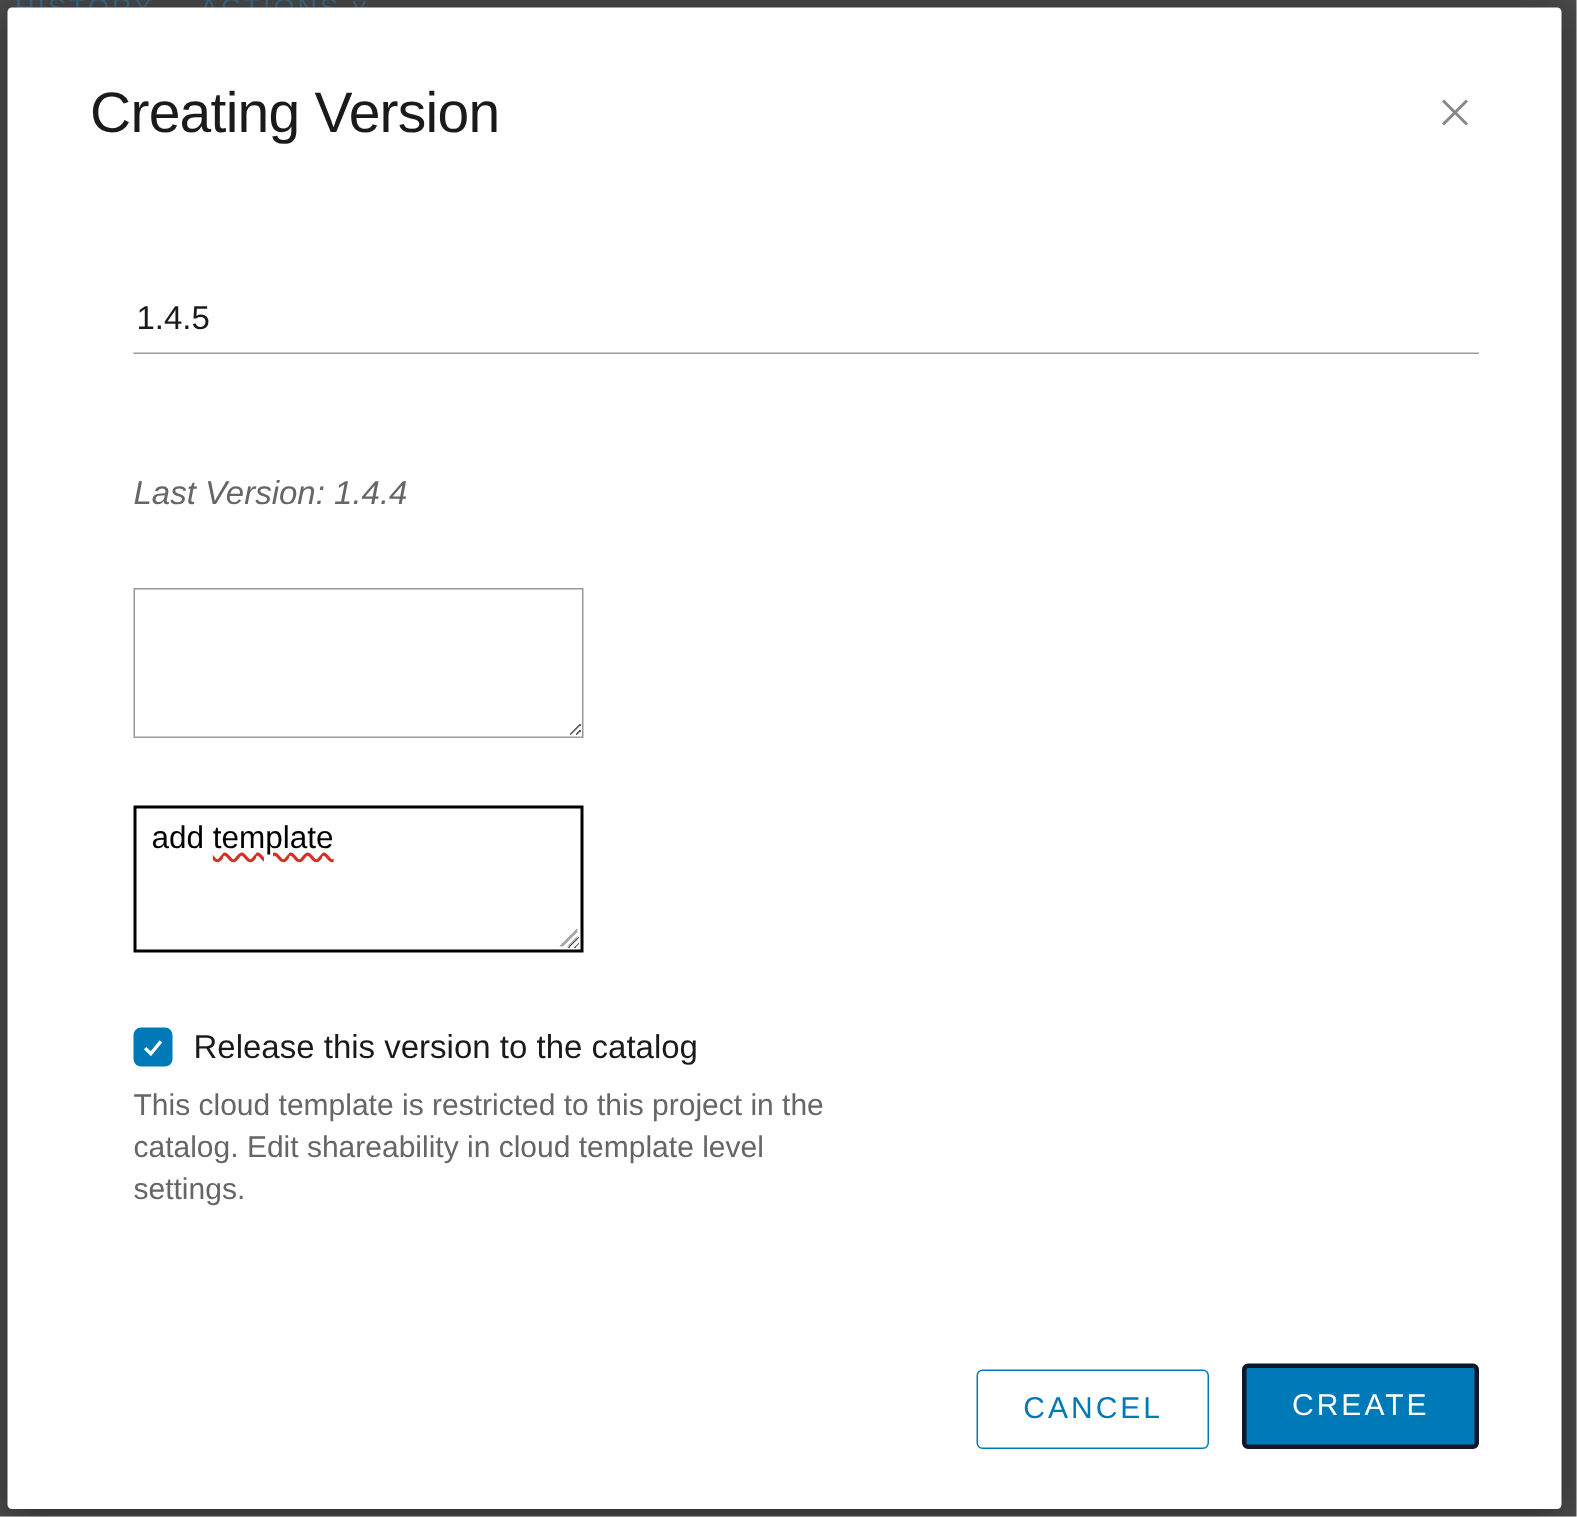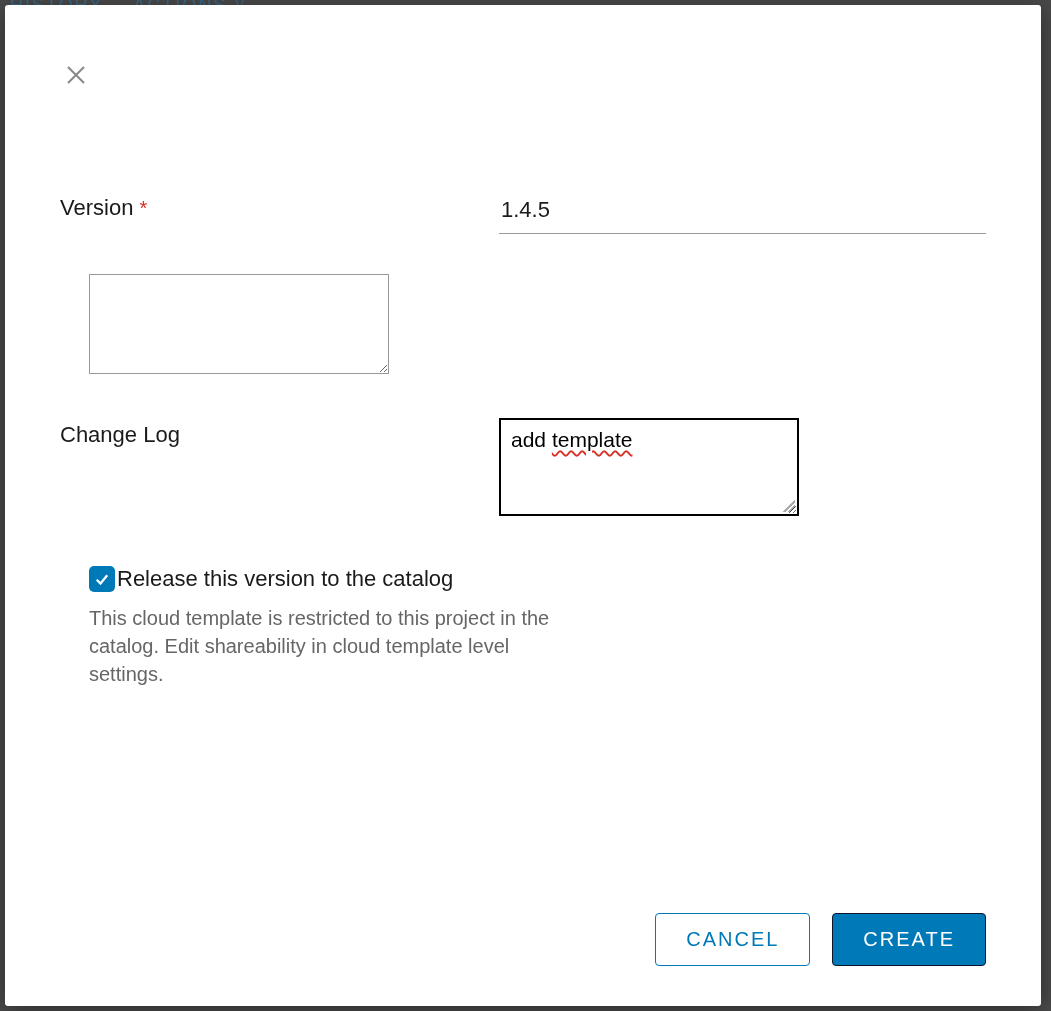--- a/index.html
+++ b/index.html
@@ -134,21 +134,21 @@
       position: absolute;
       bottom: 2px;
       right: 2px;
       width: 12px;
       height: 12px;
       background: linear-gradient(135deg, transparent 50%, #aaa 50%, #aaa 60%, transparent 60%, transparent 70%, #aaa 70%, #aaa 80%, transparent 80%);
     }
     .checkbox-row {
       display: flex;
       align-items: center;
-      gap: 2px;
+      gap: 14px;
       margin-bottom: 12px;
     }
     .clr-checkbox {
       width: 26px;
       height: 26px;
       border-radius: 5px;
       background: #0079b8;
       display: inline-flex;
       align-items: center;
       justify-content: center;
@@ -188,64 +188,62 @@
       cursor: pointer;
       font-family: inherit;
     }
     .btn-outline {
       background: #fff;
       border: 1px solid #0079b8;
       color: #0079b8;
     }
     .btn-primary {
       background: #0079b8;
-      border: 1px solid #0f172a;
+      border: 3px solid #0f172a;
       color: #fff;
     }
     .release-row { margin-top: 50px; }
     .desc-row { margin-top: 22px; }
     .changelog-row { margin-top: 2px; }
   </style>
 </head>
 <body>
 
 <div class="backdrop-content">
   <span>HISTORY</span>
   <span><span>ACTIONS</span> <span>˅</span></span>
 </div>
 
 <div class="modal">
 
   <div class="modal-header">
+    <h1 class="modal-title">Creating Version</h1>
     <button class="close-btn">
       <svg viewBox="0 0 24 24">
           <path d="M4 4 L20 20 M20 4 L4 20"></path>
         </svg>
     </button>
   </div>
 
   <div class="form-body">
 
     <div class="form-row">
-      <div class="form-label">
-        <span>Version</span><span class="req">*</span>
-      </div>
       <div class="form-control-col">
         <input type="text" class="underline-input" value="1.4.5" style="">
+        <div class="last-version">Last Version: 1.4.4</div>
       </div>
     </div>
 
     <div class="form-row desc-row">
       <div class="form-control-col">
         <textarea class="textarea-box" style=""></textarea>
       </div>
     </div>
 
     <div class="form-row changelog-row">
-      <div class="form-label">Change Log</div>
       <div class="form-control-col">
         <div class="changelog-content" contenteditable="true" style=""><span>add </span><span class="spellcheck-underline">template</span></div>
       </div>
     </div>
 
     <div class="form-row release-row">
       <div class="form-control-col">
         <div class="checkbox-row">
           <span class="clr-checkbox">
             <svg viewBox="0 0 24 24">

